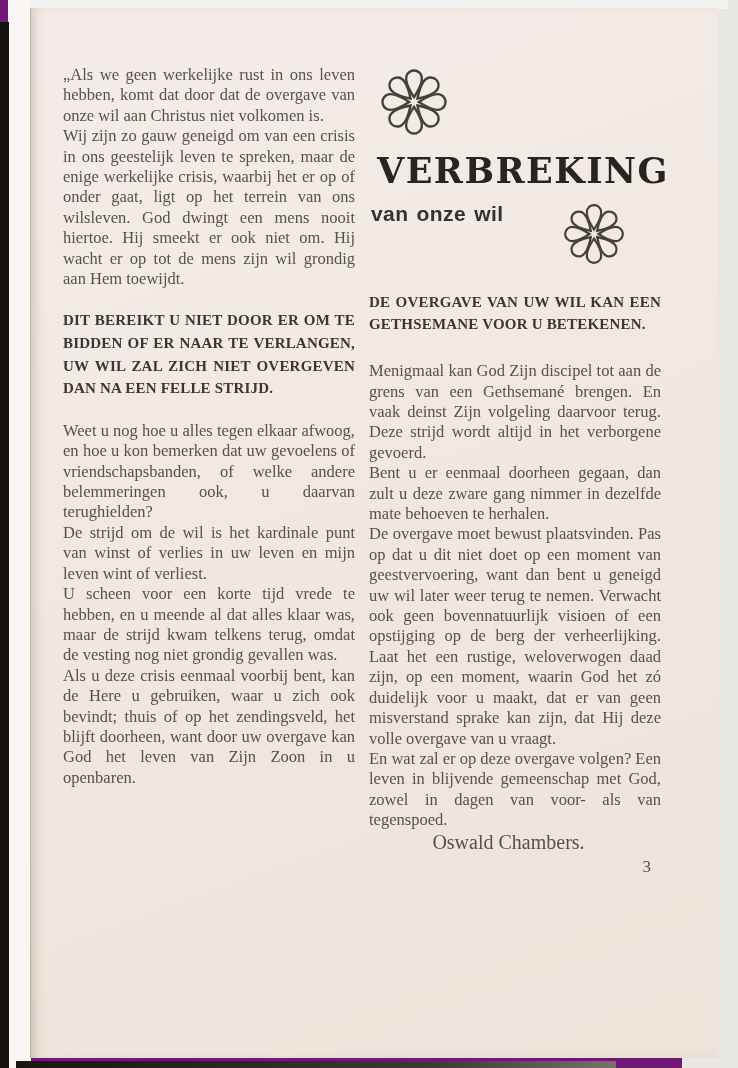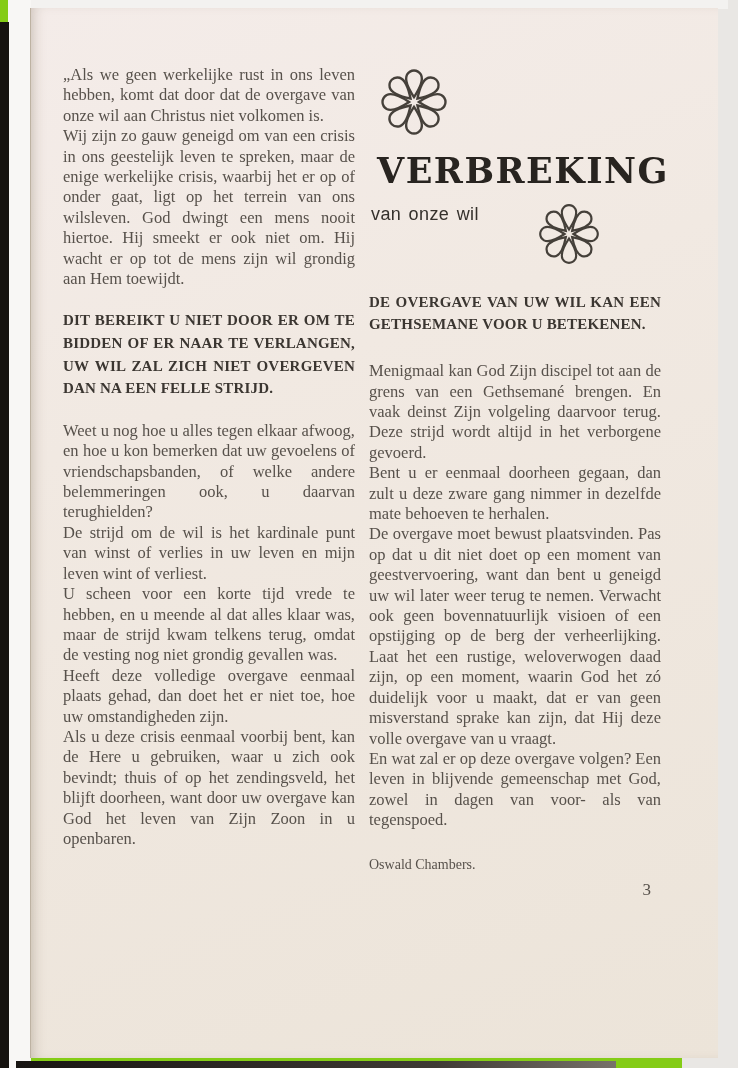--- a/index.html
+++ b/index.html
@@ -8,21 +8,21 @@
     background: #e9e7e4;
     width: 738px;
     height: 1068px;
     overflow: hidden;
     font-family: "Liberation Serif", serif;
   }
   .scan {
     position: relative;
     width: 682px;
     height: 1068px;
-    background: #84cc16;
+    background: #701a75;
   }
   .edge-white-left {
     position: absolute;
     left: 8px; top: 0;
     width: 23px; height: 100%;
     background: #f8f7f5;
   }
   .edge-top {
     position: absolute;
     left: 8px; top: 0;
@@ -94,37 +94,37 @@
   }
   .subtitle-row {
     display: flex;
     align-items: flex-start;
     margin-top: 6px;
     height: 66px;
   }
   .subtitle {
     margin: 2px 0 0 2px;
     font-family: "Liberation Sans", sans-serif;
-    font-weight: normal;
-    font-size: 18px;
+    font-weight: bold;
+    font-size: 21px;
     line-height: 24px;
     letter-spacing: 0.4px;
     color: #35312c;
     word-spacing: 2px;
   }
   .ornament-side {
     margin-left: 58px;
     margin-top: 2px;
     width: 64px; height: 64px;
   }
   .signature {
-    margin-top: 24px;
-    text-align: left;
+    margin-top: 1px;
+    text-align: center;
     padding-right: 13px;
-    font-size: 14px;
+    font-size: 20px;
     color: #57514b;
   }
   .page-number {
     margin-top: 5px;
     text-align: right;
     padding-right: 10px;
     font-size: 17px;
     color: #57514b;
   }
 </style>
@@ -139,21 +139,20 @@
 
   <div class="page">
 
     <div class="col col-left">
       <p>„Als we geen werkelijke rust in ons leven hebben, komt dat door dat de overgave van onze wil aan Christus niet volkomen is.</p>
       <p>Wij zijn zo gauw geneigd om van een crisis in ons geestelijk leven te spreken, maar de enige werkelijke crisis, waarbij het er op of onder gaat, ligt op het terrein van ons wilsleven. God dwingt een mens nooit hiertoe. Hij smeekt er ook niet om. Hij wacht er op tot de mens zijn wil grondig aan Hem toewijdt.</p>
       <h3 class="col-heading">DIT BEREIKT U NIET DOOR ER OM TE BIDDEN OF ER NAAR TE VERLANGEN, UW WIL ZAL ZICH NIET OVERGEVEN DAN NA EEN FELLE STRIJD.</h3>
       <p>Weet u nog hoe u alles tegen elkaar afwoog, en hoe u kon bemerken dat uw gevoelens of vriendschapsbanden, of welke andere belemmeringen ook, u daarvan terughielden?</p>
       <p>De strijd om de wil is het kardinale punt van winst of verlies in uw leven en mijn leven wint of verliest.</p>
       <p>U scheen voor een korte tijd vrede te hebben, en u meende al dat alles klaar was, maar de strijd kwam telkens terug, omdat de vesting nog niet grondig gevallen was.</p>
-      <p>Heeft deze volledige overgave eenmaal plaats gehad, dan doet het er niet toe, hoe uw omstandigheden zijn.</p>
       <p>Als u deze crisis eenmaal voorbij bent, kan de Here u gebruiken, waar u zich ook bevindt; thuis of op het zendingsveld, het blijft doorheen, want door uw overgave kan God het leven van Zijn Zoon in u openbaren.</p>
     </div>
 
     <div class="col col-right">
       <div class="ornament ornament-top">
         <svg viewBox="-50 -50 100 100" width="70" height="70" aria-hidden="true">
           <g id="flower8" fill="none" stroke="#45403a" stroke-width="3.4">
             <path id="petal" d="M0,-7 C-8,-19 -14,-31 -10,-39 C-5,-47 5,-47 10,-39 C14,-31 8,-19 0,-7 Z"></path>
             <use href="#petal" transform="rotate(45)"></use>
             <use href="#petal" transform="rotate(90)"></use>

